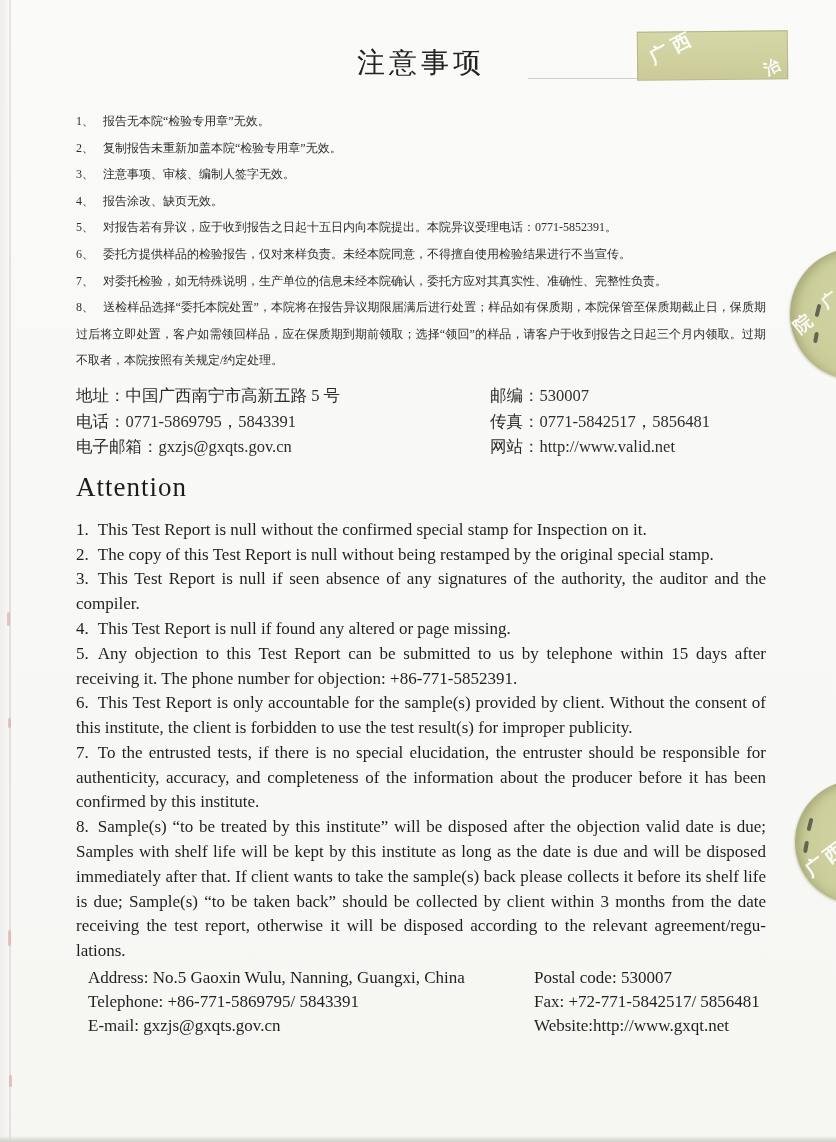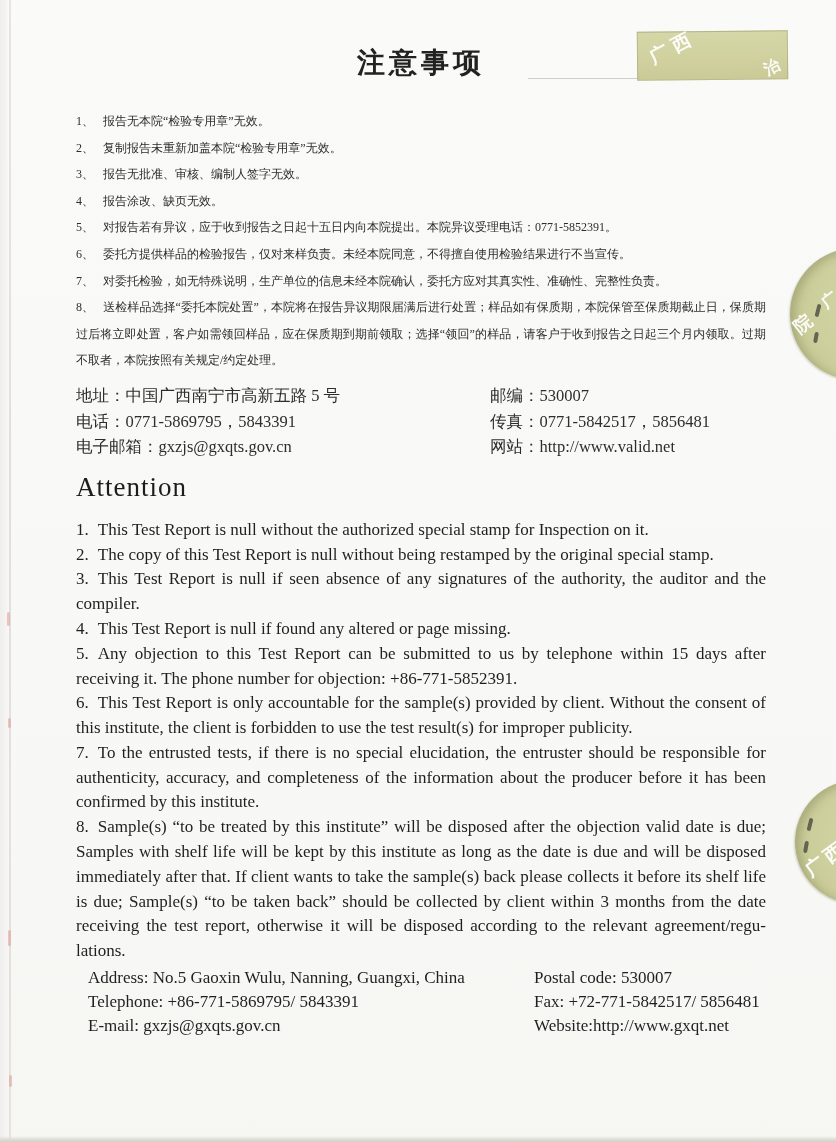--- a/index.html
+++ b/index.html
@@ -36,21 +36,21 @@
   .stamp1 .wm-c{left:4px;top:64px;font-size:18px;transform:rotate(-38deg);}
   .stamp1 .wm-d{left:32px;top:42px;font-size:16px;transform:rotate(-38deg);}
   .stamp2 .wm-e{left:8px;top:66px;font-size:19px;transform:rotate(-36deg);letter-spacing:4px;}
   .ink-mark{position:absolute;background:#4a4a40;border-radius:2px;opacity:.8;}
   .m1{left:26px;top:56px;width:4px;height:13px;transform:rotate(14deg);}
   .m2{left:24px;top:84px;width:4px;height:11px;transform:rotate(10deg);}
   .m3{left:13px;top:38px;width:4px;height:13px;transform:rotate(14deg);}
   .m4{left:9px;top:61px;width:4px;height:12px;transform:rotate(10deg);}
   
   .content{position:absolute;left:76px;top:44px;width:690px;}
-  h1.zh-title{margin:0 0 26px 0;text-align:center;font-size:28px;font-weight:bold;
+  h1.zh-title{margin:0 0 26px 0;text-align:center;font-size:28px;font-weight:normal;
     letter-spacing:4px;color:#222;font-family:"Liberation Sans","DejaVu Sans",sans-serif;}
   .zh-list p{margin:0;font-size:12px;line-height:26.6px;text-align:justify;color:#2d2d2d;}
   .zh-list .num, .en-list .num{margin-right:9px;}
   .contact{margin-top:9px;}
   .contact .row{position:relative;}
   .contact-zh .row{font-size:16.5px;line-height:25.6px;color:#2d2d2d;}
   .contact-zh .right{position:absolute;left:414px;top:0;white-space:nowrap;text-align:right;}
   h2.en-title{margin:12px 0 15px 0;font-size:27px;font-weight:normal;
     letter-spacing:1px;color:#1d1d1d;}
   .en-list p{margin:0;font-size:17px;line-height:24.8px;text-align:justify;color:#1f1f1f;}
@@ -88,21 +88,21 @@
     <span class="ink-mark m4"></span>
   </div>
 
   <div class="content">
 
     <h1 class="zh-title">注意事项</h1>
 
     <div class="zh-list">
       <p><span class="num">1、</span><span>报告无本院“检验专用章”无效。</span></p>
       <p><span class="num">2、</span><span>复制报告未重新加盖本院“检验专用章”无效。</span></p>
-      <p><span class="num">3、</span><span>报告无批准、审核、编制人签字无效。</span></p>
+      <p><span class="num">3、</span><span>注意事项、审核、编制人签字无效。</span></p>
       <p><span class="num">4、</span><span>报告涂改、缺页无效。</span></p>
       <p><span class="num">5、</span><span>对报告若有异议，应于收到报告之日起十五日内向本院提出。本院异议受理电话：0771-5852391。</span></p>
       <p><span class="num">6、</span><span>委托方提供样品的检验报告，仅对来样负责。未经本院同意，不得擅自使用检验结果进行不当宣传。</span></p>
       <p><span class="num">7、</span><span>对委托检验，如无特殊说明，生产单位的信息未经本院确认，委托方应对其真实性、准确性、完整性负责。</span></p>
       <p><span class="num">8、</span><span>送检样品选择“委托本院处置”，本院将在报告异议期限届满后进行处置；样品如有保质期，本院保管至保质期截止日，保质期过后将立即处置，客户如需领回样品，应在保质期到期前领取；选择“领回”的样品，请客户于收到报告之日起三个月内领取。过期不取者，本院按照有关规定/约定处理。</span></p>
     </div>
 
     <div class="contact contact-zh">
       <div class="row">
         <span>地址：中国广西南宁市高新五路 5 号</span>
@@ -114,21 +114,21 @@
       </div>
       <div class="row">
         <span>电子邮箱：gxzjs@gxqts.gov.cn</span>
         <span class="right">网站：http://www.valid.net</span>
       </div>
     </div>
 
     <h2 class="en-title">Attention</h2>
 
     <div class="en-list">
-      <p><span class="num">1.</span><span>This Test Report is null without the authorized special stamp for Inspection on it.</span></p>
+      <p><span class="num">1.</span><span>This Test Report is null without the confirmed special stamp for Inspection on it.</span></p>
       <p><span class="num">2.</span><span>The copy of this Test Report is null without being restamped by the original special stamp.</span></p>
       <p><span class="num">3.</span><span>This Test Report is null if seen absence of any signatures of the authority, the auditor and the compiler.</span></p>
       <p><span class="num">4.</span><span>This Test Report is null if found any altered or page missing.</span></p>
       <p><span class="num">5.</span><span>Any objection to this Test Report can be submitted to us by telephone within 15 days after receiving it. The phone number for objection: +86-771-5852391.</span></p>
       <p><span class="num">6.</span><span>This Test Report is only accountable for the sample(s) provided by client. Without the consent of this institute, the client is forbidden to use the test result(s) for improper publicity.</span></p>
       <p><span class="num">7.</span><span>To the entrusted tests, if there is no special elucidation, the entruster should be responsible for authenticity, accuracy, and completeness of the information about the producer before it has been confirmed by this institute.</span></p>
       <p><span class="num">8.</span><span>Sample(s) “to be treated by this institute” will be disposed after the objection valid date is due; Samples with shelf life will be kept by this institute as long as the date is due and will be disposed immediately after that. If client wants to take the sample(s) back please collects it before its shelf life is due; Sample(s) “to be taken back” should be collected by client within 3 months from the date receiving the test report, otherwise it will be disposed according to the relevant agreement/regu-lations.</span></p>
     </div>
 
     <div class="contact contact-en">

